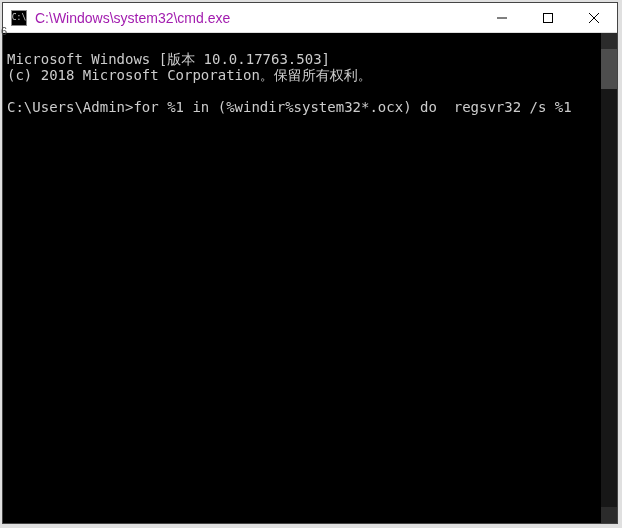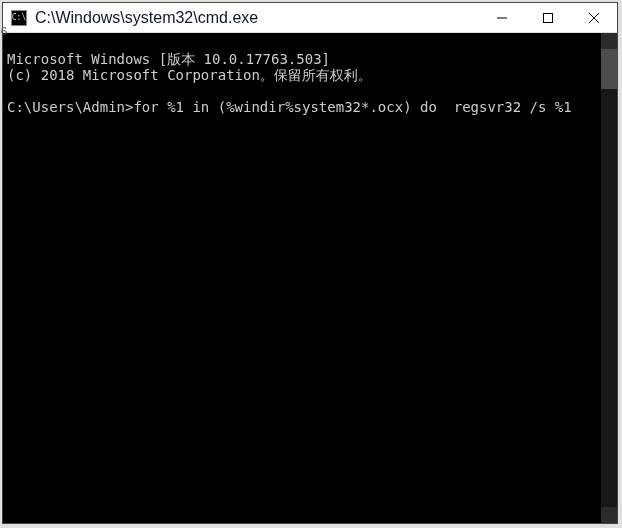--- a/index.html
+++ b/index.html
@@ -39,22 +39,22 @@
       background: #000;
       border: 1px solid #888;
       display: flex;
       align-items: center;
       justify-content: center;
       font-size: 8px;
       color: #ccc;
       font-family: monospace;
     }
     .title-text {
-      font-size: 16px;
-      color: #0f172a;
+      font-size: 14px;
+      color: #a21caf;
       flex: 1;
     }
     .window-controls {
       display: flex;
       height: 100%;
     }
     .win-btn {
       width: 46px;
       height: 100%;
       display: flex;

